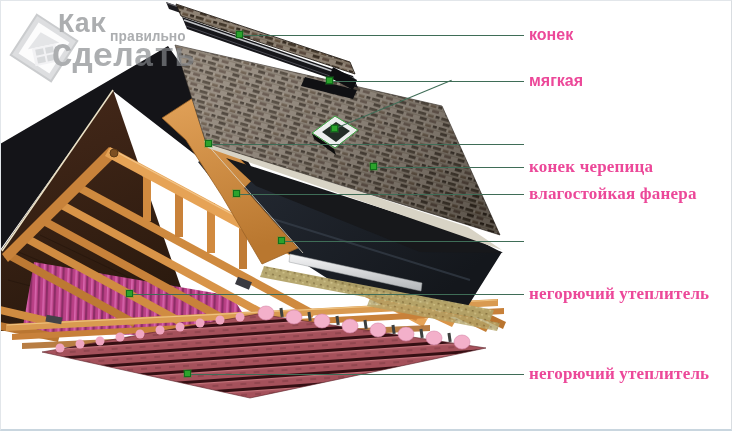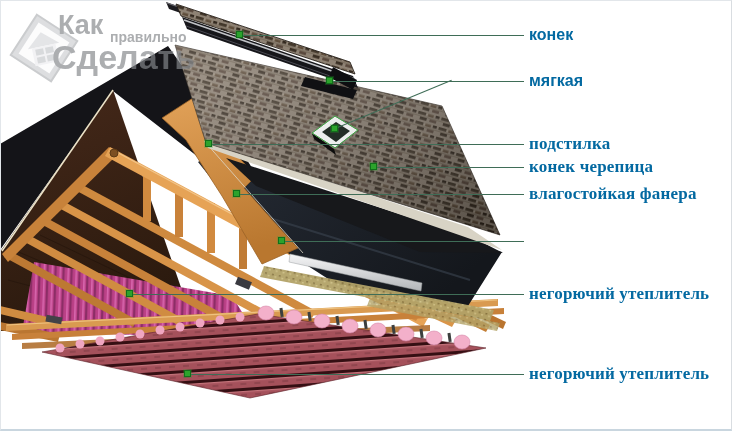--- a/index.html
+++ b/index.html
@@ -7,26 +7,26 @@
          font-family:"Liberation Sans",sans-serif;}
   .frame{position:absolute;inset:0;border:1px solid #e2e6ea;border-bottom:2px solid #c9d6df;
          border-right:1px solid #d9dde1;pointer-events:none;}
   .art{position:absolute;left:0;top:0;}
   
   .lead{position:absolute;height:1.4px;background:#3f6d57;}
   .lead.diag{transform-origin:0 0;transform:rotate(-22.5deg);}
   .mk{position:absolute;width:7px;height:7px;background:#2ca32c;border:1px solid #11701b;
       box-sizing:border-box;box-shadow:0 0 0 1px rgba(46,163,46,.25);}
   
-  .lbl{position:absolute;left:529px;color:#0369a1;white-space:nowrap;}
+  .lbl{position:absolute;left:529px;color:#ec4899;white-space:nowrap;}
   .sans{font:bold 16px/18px "Liberation Sans",sans-serif;}
   .serif{font:bold 17px/18px "Liberation Serif",serif;letter-spacing:.2px;}
   
   .watermark{position:absolute;left:0;top:0;width:240px;height:100px;opacity:.68;}
-  .wm-t{position:absolute;color:#85888c;font-weight:bold;font-family:Liberation Sans, sans-serif;}
+  .wm-t{position:absolute;color:#85888c;font-weight:bold;font-family:Liberation Mono, monospace;}
   .wm-1{left:58px;top:10px;font-size:27px;}
   .wm-2{left:110px;top:29px;font-size:14px;}
   .wm-3{left:52px;top:38px;font-size:34px;}
 </style>
 </head>
 <body>
 
 <div class="stage">
 
   <svg class="art" width="732" height="431" viewBox="0 0 732 431">
@@ -235,20 +235,19 @@
   <div class="mk" style="left:278px;top:237px"></div>
 
   <div class="lead" style="left:133px;top:294px;width:391px"></div>
   <div class="mk" style="left:126px;top:290px"></div>
 
   <div class="lead" style="left:191px;top:374px;width:333px"></div>
   <div class="mk" style="left:184px;top:370px"></div>
 
   <div class="lbl sans" style="top:26px">конек</div>
   <div class="lbl sans" style="top:72px">мягкая</div>
-  <div class="lbl serif" style="top:135px">подстилка</div>
   <div class="lbl serif" style="top:158px">конек черепица</div>
   <div class="lbl serif" style="top:185px">влагостойкая фанера</div>
   <div class="lbl serif" style="top:285px">негорючий утеплитель</div>
   <div class="lbl serif" style="top:365px">негорючий утеплитель</div>
 
   <div class="frame"></div>
 </div>
 
 </body></html>

